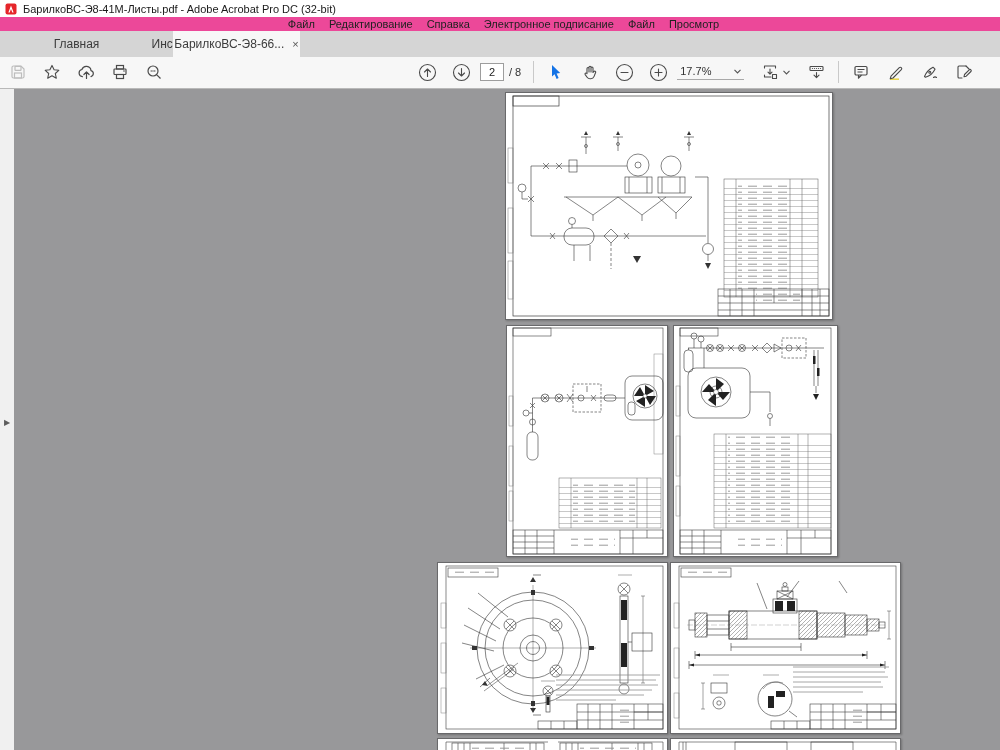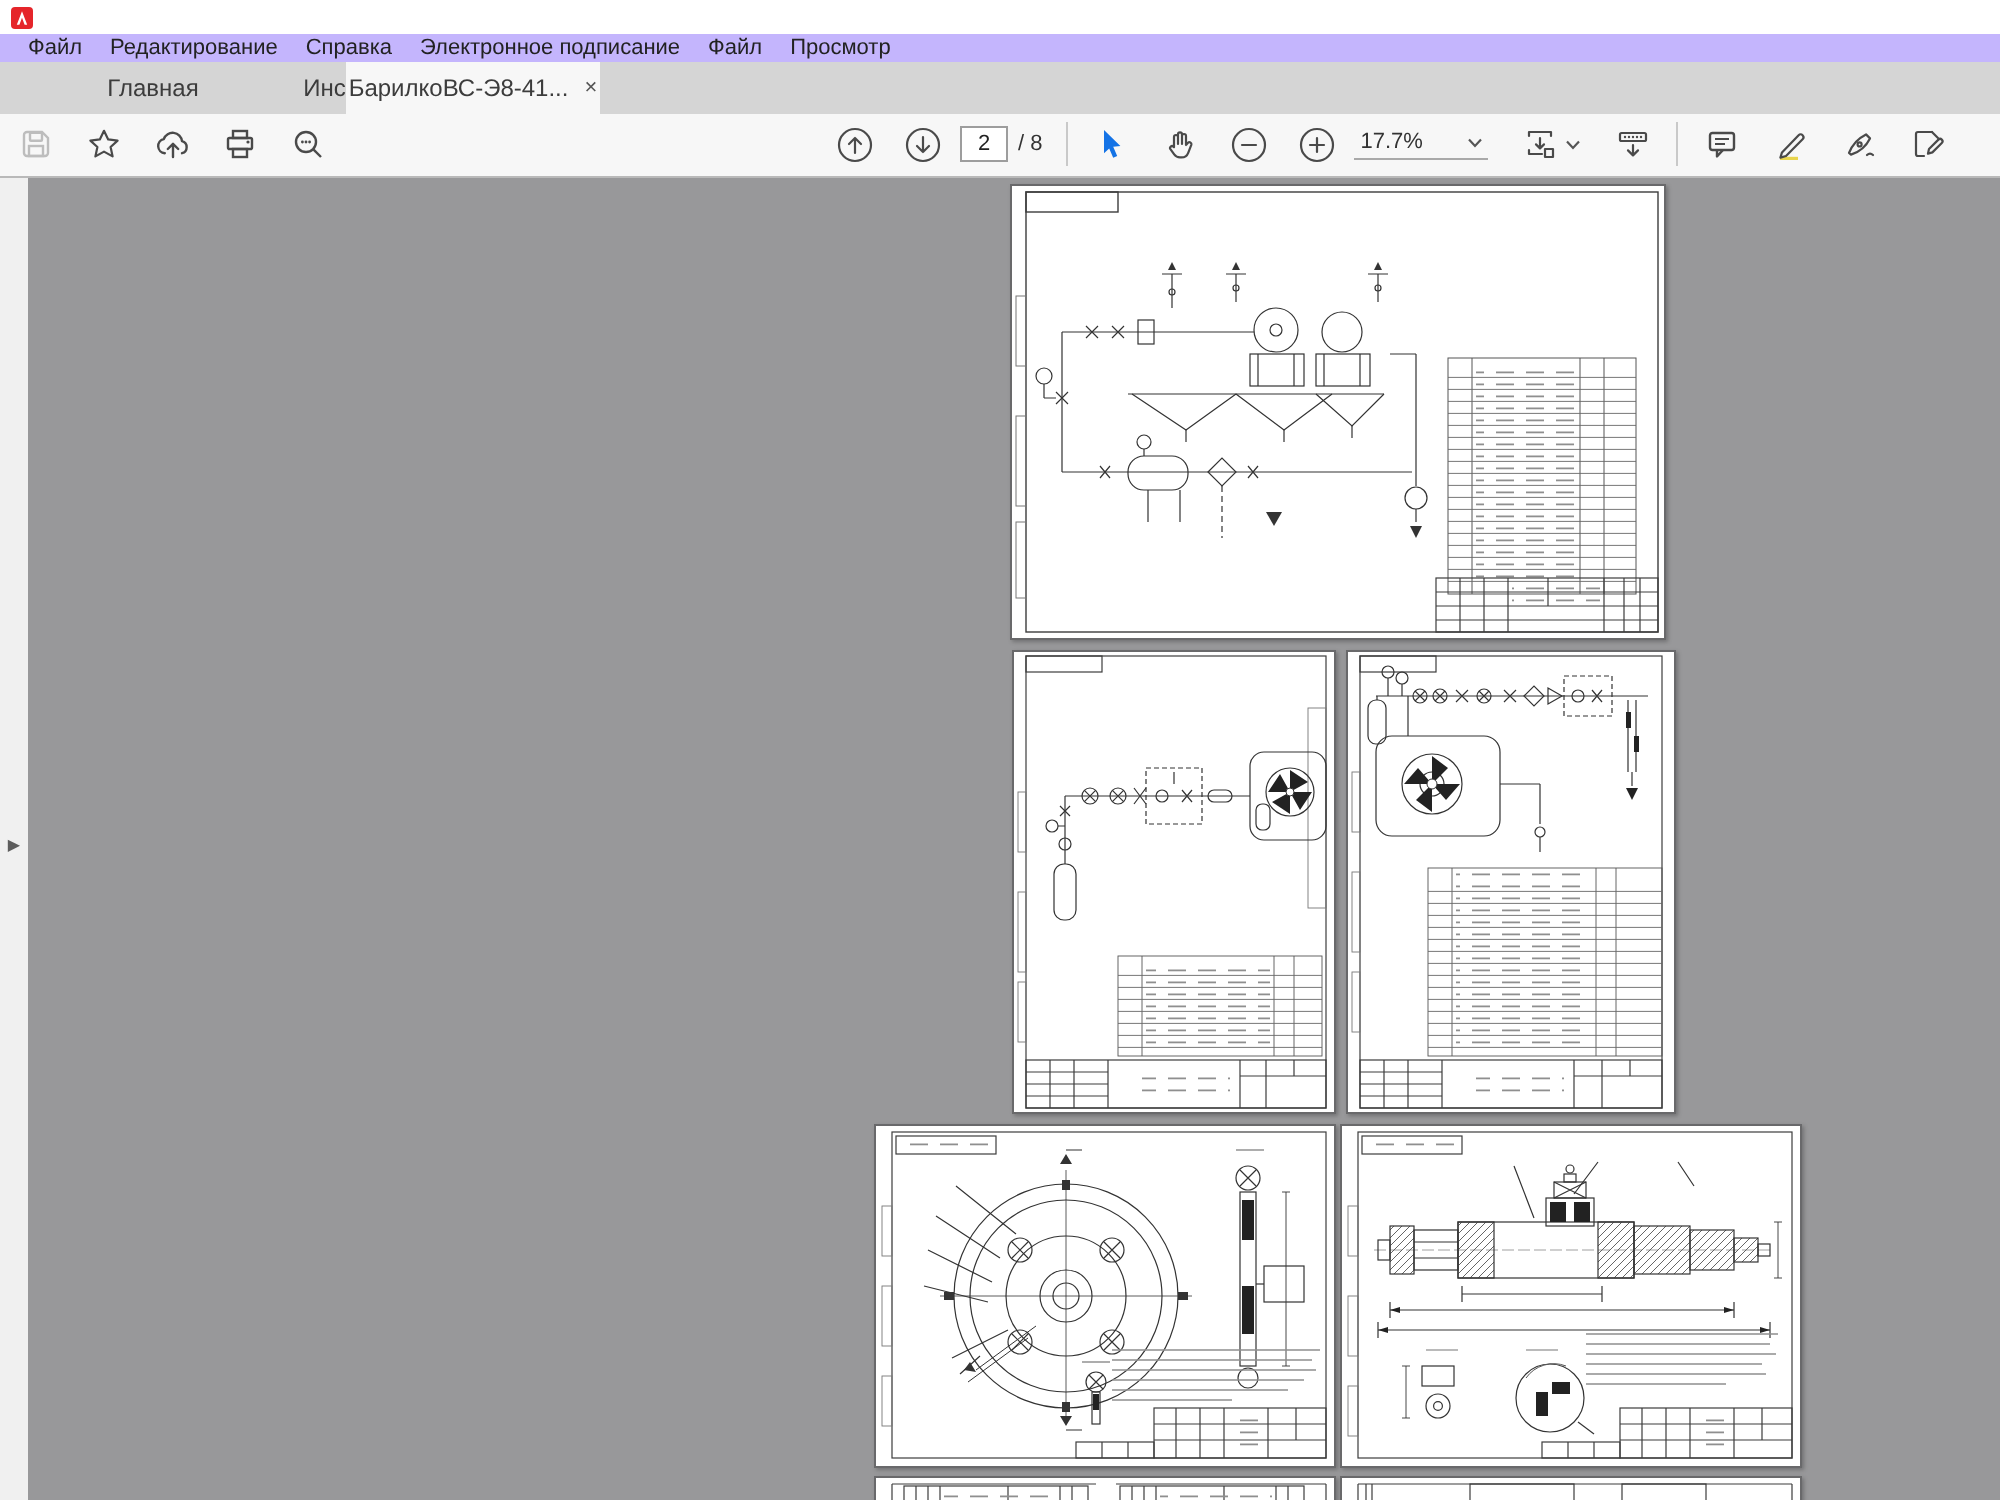--- a/index.html
+++ b/index.html
@@ -1,20 +1,20 @@
 <!DOCTYPE html>
 <html><head>
 <meta charset="utf-8">
 <style>
   html,body{margin:0;padding:0;}
   body{width:1000px;height:750px;overflow:hidden;font-family:"Liberation Sans",sans-serif;background:#98989a;position:relative;}
   
   .titlebar{height:17px;background:#fff;display:flex;align-items:center;padding-left:5px;gap:6px;}
   .titlebar .title{font-size:11px;color:#1a1a1a;white-space:nowrap;}
-  .menubar{height:14px;background:#c4b5fd;display:flex;align-items:center;padding-left:7px;}
+  .menubar{height:14px;background:#ec4899;display:flex;align-items:center;padding-left:7px;justify-content:center;}
   .menu-item{font-size:11px;color:#222;padding:0 7px;cursor:default;}
   .tabbar{height:26px;background:#d5d5d5;position:relative;display:flex;align-items:center;}
   .tab-plain{font-size:12px;color:#3c3c3c;text-align:center;}
   .tab-home{width:105px;margin-left:24px;}
   .tab-tools{width:120px;}
   .tab-doc{position:absolute;left:173px;top:0;width:127px;height:26px;background:#f7f7f7;display:flex;align-items:center;justify-content:center;gap:8px;font-size:12px;color:#3c3c3c;}
   .tab-doc .close{font-size:11px;color:#555;line-height:1;}
   .toolbar{height:31px;background:#f7f7f7;border-bottom:1px solid #b9b9b9;position:relative;}
   .tb-group{position:absolute;top:0;height:30px;display:flex;align-items:center;}
   .tb-left{left:8px;gap:14px;}
@@ -50,36 +50,37 @@
       <path d="M0 4L4 0" stroke="#555" stroke-width="0.45" fill="none"></path>
     </pattern>
   </defs>
 </svg>
 
 <div class="titlebar">
   <svg width="12" height="12" viewBox="0 0 12 12">
     <rect x="0.5" y="0.5" width="11" height="11" rx="2" fill="#e5252a"></rect>
     <path d="M6 2.6 L8.6 9.4 H7.3 L6 5.9 L4.7 9.4 H3.4 Z" fill="#fff"></path>
   </svg>
+  <span class="title">БарилкоВС-Э8-41М-Листы.pdf - Adobe Acrobat Pro DC (32-bit)</span>
 </div>
 
 <div class="menubar">
   <span class="menu-item">Файл</span>
   <span class="menu-item">Редактирование</span>
   <span class="menu-item">Справка</span>
   <span class="menu-item">Электронное подписание</span>
   <span class="menu-item">Файл</span>
   <span class="menu-item">Просмотр</span>
 </div>
 
 <div class="tabbar">
   <span class="tab-plain tab-home">Главная</span>
   <span class="tab-plain tab-tools">Инструменты</span>
   <div class="tab-doc">
-    <span>БарилкоВС-Э8-41...</span>
+    <span>БарилкоВС-Э8-66...</span>
     <span class="close">×</span>
   </div>
 </div>
 
 <div class="toolbar">
   <div class="tb-group tb-left">
     <span class="tbtn">
       <svg width="18" height="18" viewBox="0 0 18 18">
         <g stroke="#bdbdbd" stroke-width="1.2" fill="none">
           <path d="M3 4.5 A1.5 1.5 0 0 1 4.5 3 H12 L15 6 V13.5 A1.5 1.5 0 0 1 13.5 15 H4.5 A1.5 1.5 0 0 1 3 13.5 Z"></path>

